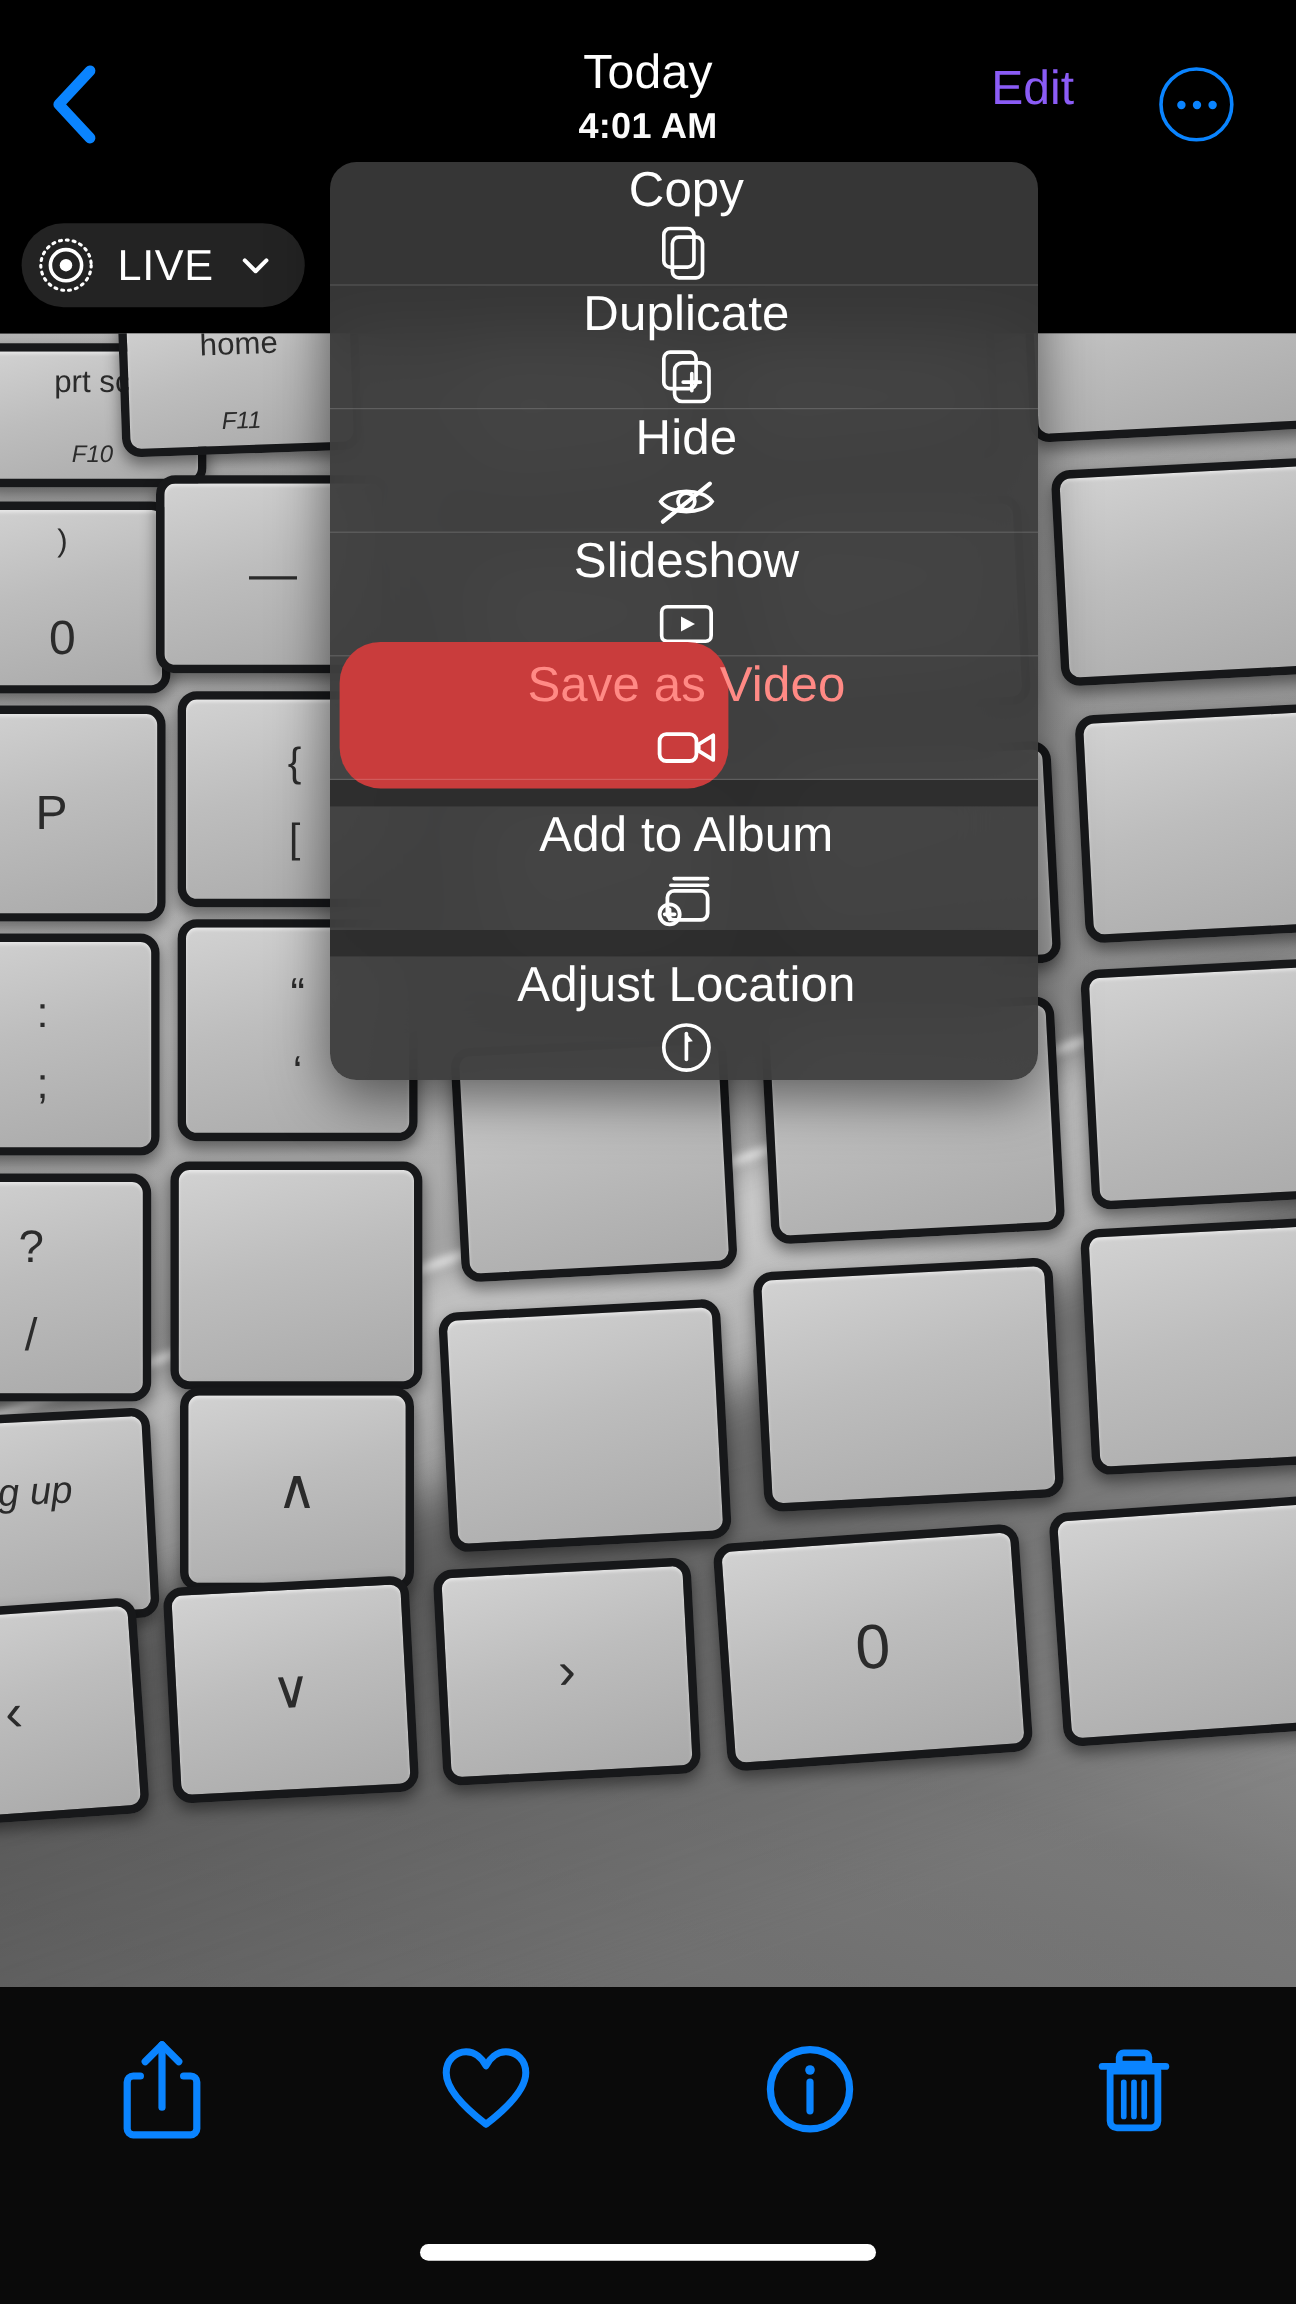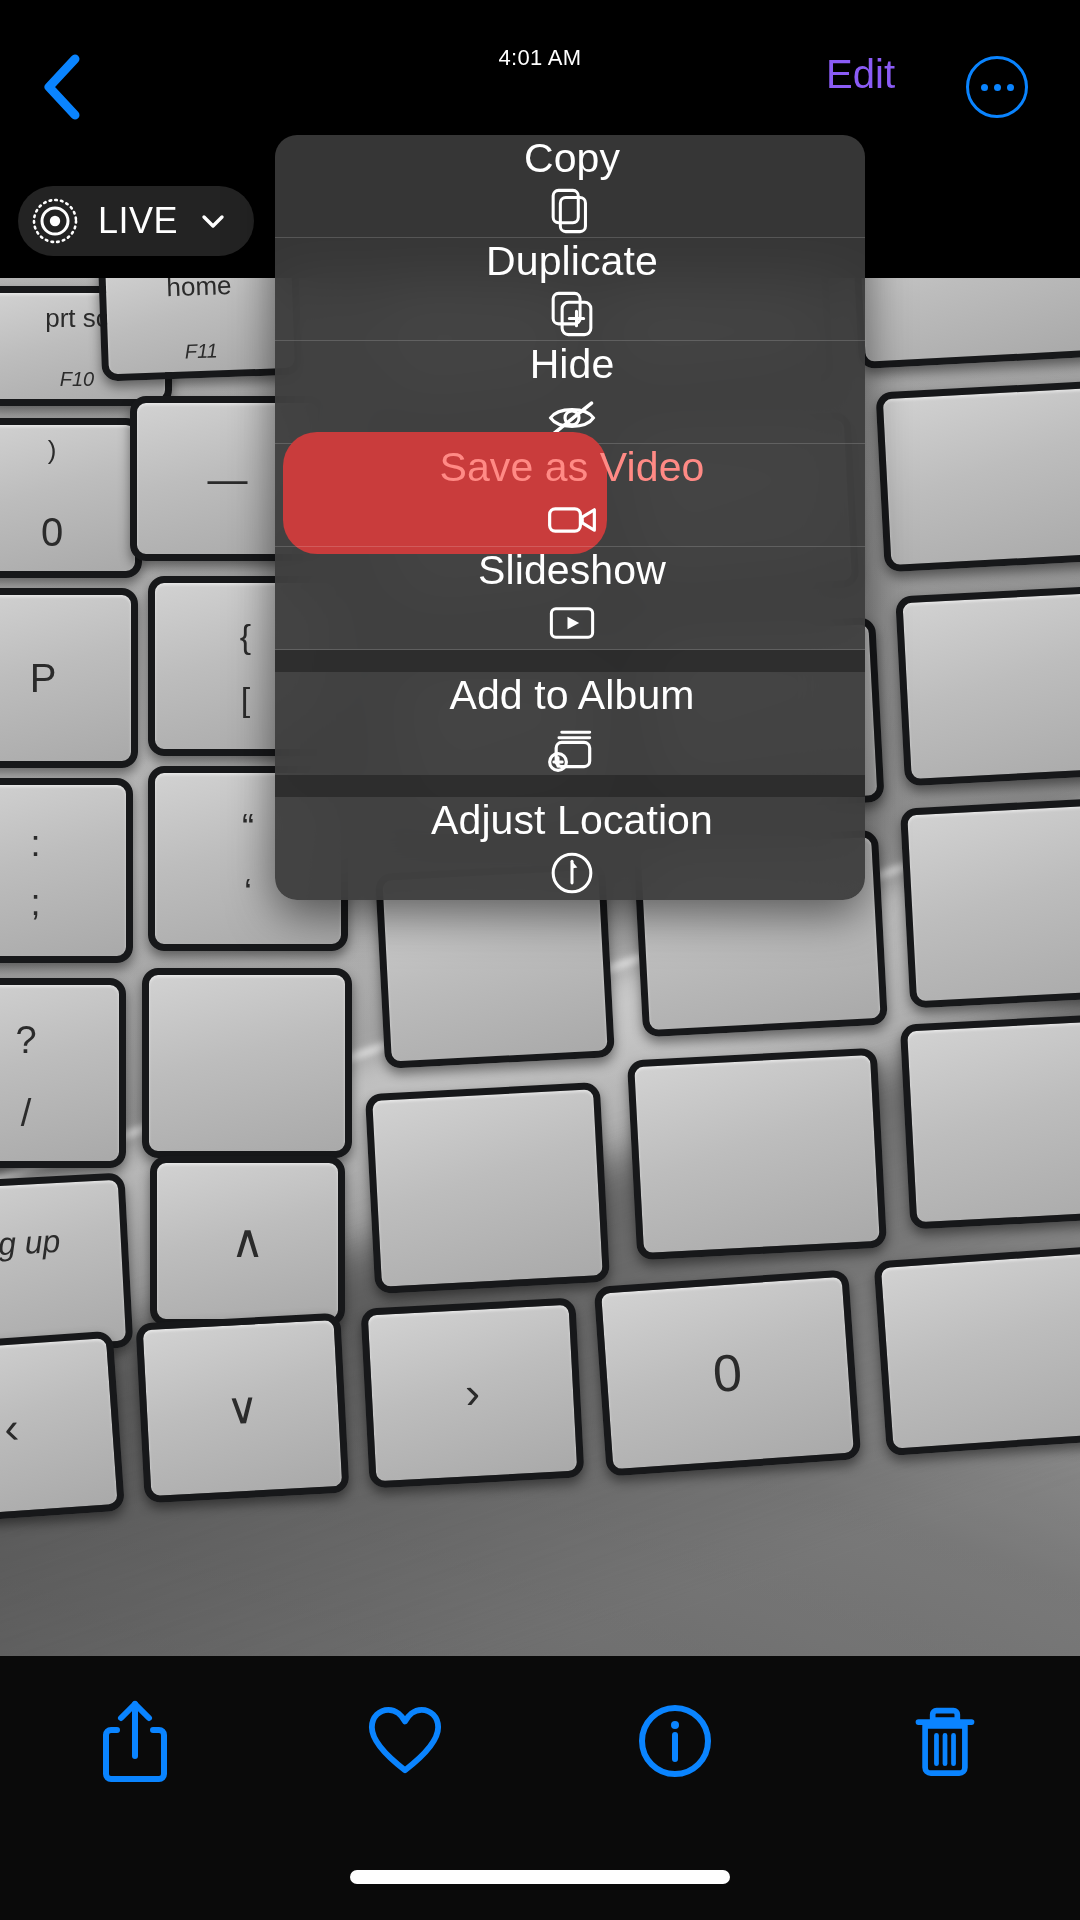--- a/index.html
+++ b/index.html
@@ -28,21 +28,21 @@
   #back-btn svg { display:block; }
   #title-block {
     position:absolute; left:0; top:36px; width:1080px;
     text-align:center; pointer-events:none;
   }
   #title-main {
     color:#ffffff; font-size:40px; font-weight:400; line-height:48px;
     letter-spacing:0.2px;
   }
   #title-sub {
-    color:#ffffff; font-size:22px; font-weight:400; line-height:40px;
+    color:#ffffff; font-size:30px; font-weight:700; line-height:40px;
     margin-top:2px; letter-spacing:0.3px;
   }
   #edit-btn {
     position:absolute; right:185px; top:50px;
     color:#8b5cf6; font-size:40px; font-weight:400; line-height:48px;
   }
   #more-btn {
     position:absolute; right:52px; top:56px;
     width:62px; height:62px; border-radius:50%;
     border:3px solid #0a84ff;
@@ -304,20 +304,21 @@
   <div id="header">
     <div id="back-btn">
       <span>
         <svg viewBox="0 0 48 72" width="48" height="72">
           <path d="M36 8 L10 36 L36 64" fill="none" stroke="#0a84ff" stroke-width="9" stroke-linecap="round" stroke-linejoin="round"></path>
         </svg>
       </span>
     </div>
 
     <div id="title-block">
+      <div id="title-main">Today</div>
       <div id="title-sub">4:01 AM</div>
     </div>
 
     <div id="edit-btn">Edit</div>
 
     <div id="more-btn">
       <i></i>
       <i></i>
       <i></i>
     </div>
@@ -353,38 +354,38 @@
       <span class="ctx-icon">
         <svg viewBox="0 0 58 58" width="54" height="54">
           <path d="M6 30 C14 18, 44 18, 52 30 C44 42, 14 42, 6 30 Z" fill="none" stroke="#fff" stroke-width="3.4"></path>
           <circle cx="29" cy="30" r="7.5" fill="none" stroke="#fff" stroke-width="3.4"></circle>
           <path d="M8 48 L50 14" stroke="#fff" stroke-width="3.8" stroke-linecap="round"></path>
         </svg>
       </span>
       <div class="ctx-sep"></div>
     </div>
 
+    <div class="ctx-item" id="ctx-item-slideshow">
+      <span class="ctx-label">Slideshow</span>
+      <span class="ctx-icon">
+        <svg viewBox="0 0 58 58" width="52" height="52">
+          <rect x="6" y="13" width="46" height="32" rx="5" fill="none" stroke="#fff" stroke-width="3.4"></rect>
+          <path d="M24 22 L37 29 L24 36 Z" fill="#fff"></path>
+        </svg>
+      </span>
+      <div class="ctx-sep"></div>
+    </div>
+
     <div class="ctx-item" id="ctx-item-save-as-video">
       <div id="save-highlight"></div>
       <span class="ctx-label">Save as Video</span>
       <span class="ctx-icon">
         <svg viewBox="0 0 58 58" width="54" height="54">
           <rect x="5" y="17" width="33" height="24" rx="6" fill="none" stroke="#fff" stroke-width="3.4"></rect>
           <path d="M40 26 L53 18 V40 L40 32 Z" fill="none" stroke="#fff" stroke-width="3.4" stroke-linejoin="round"></path>
-        </svg>
-      </span>
-      <div class="ctx-sep"></div>
-    </div>
-
-    <div class="ctx-item" id="ctx-item-slideshow">
-      <span class="ctx-label">Slideshow</span>
-      <span class="ctx-icon">
-        <svg viewBox="0 0 58 58" width="52" height="52">
-          <rect x="6" y="13" width="46" height="32" rx="5" fill="none" stroke="#fff" stroke-width="3.4"></rect>
-          <path d="M24 22 L37 29 L24 36 Z" fill="#fff"></path>
         </svg>
       </span>
       <div class="ctx-sep"></div>
     </div>
 
     <div class="ctx-gap"></div>
 
     <div class="ctx-item" id="ctx-item-add-to-album">
       <span class="ctx-label">Add to Album</span>
       <span class="ctx-icon">

